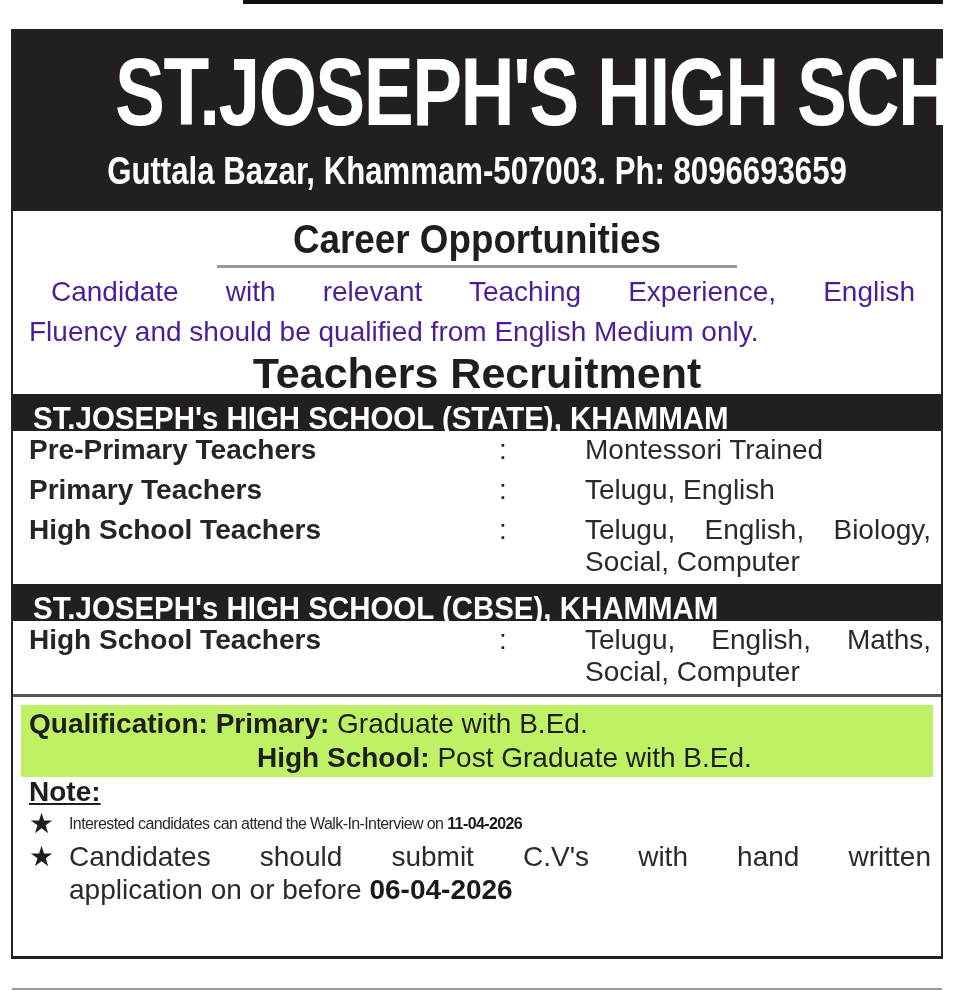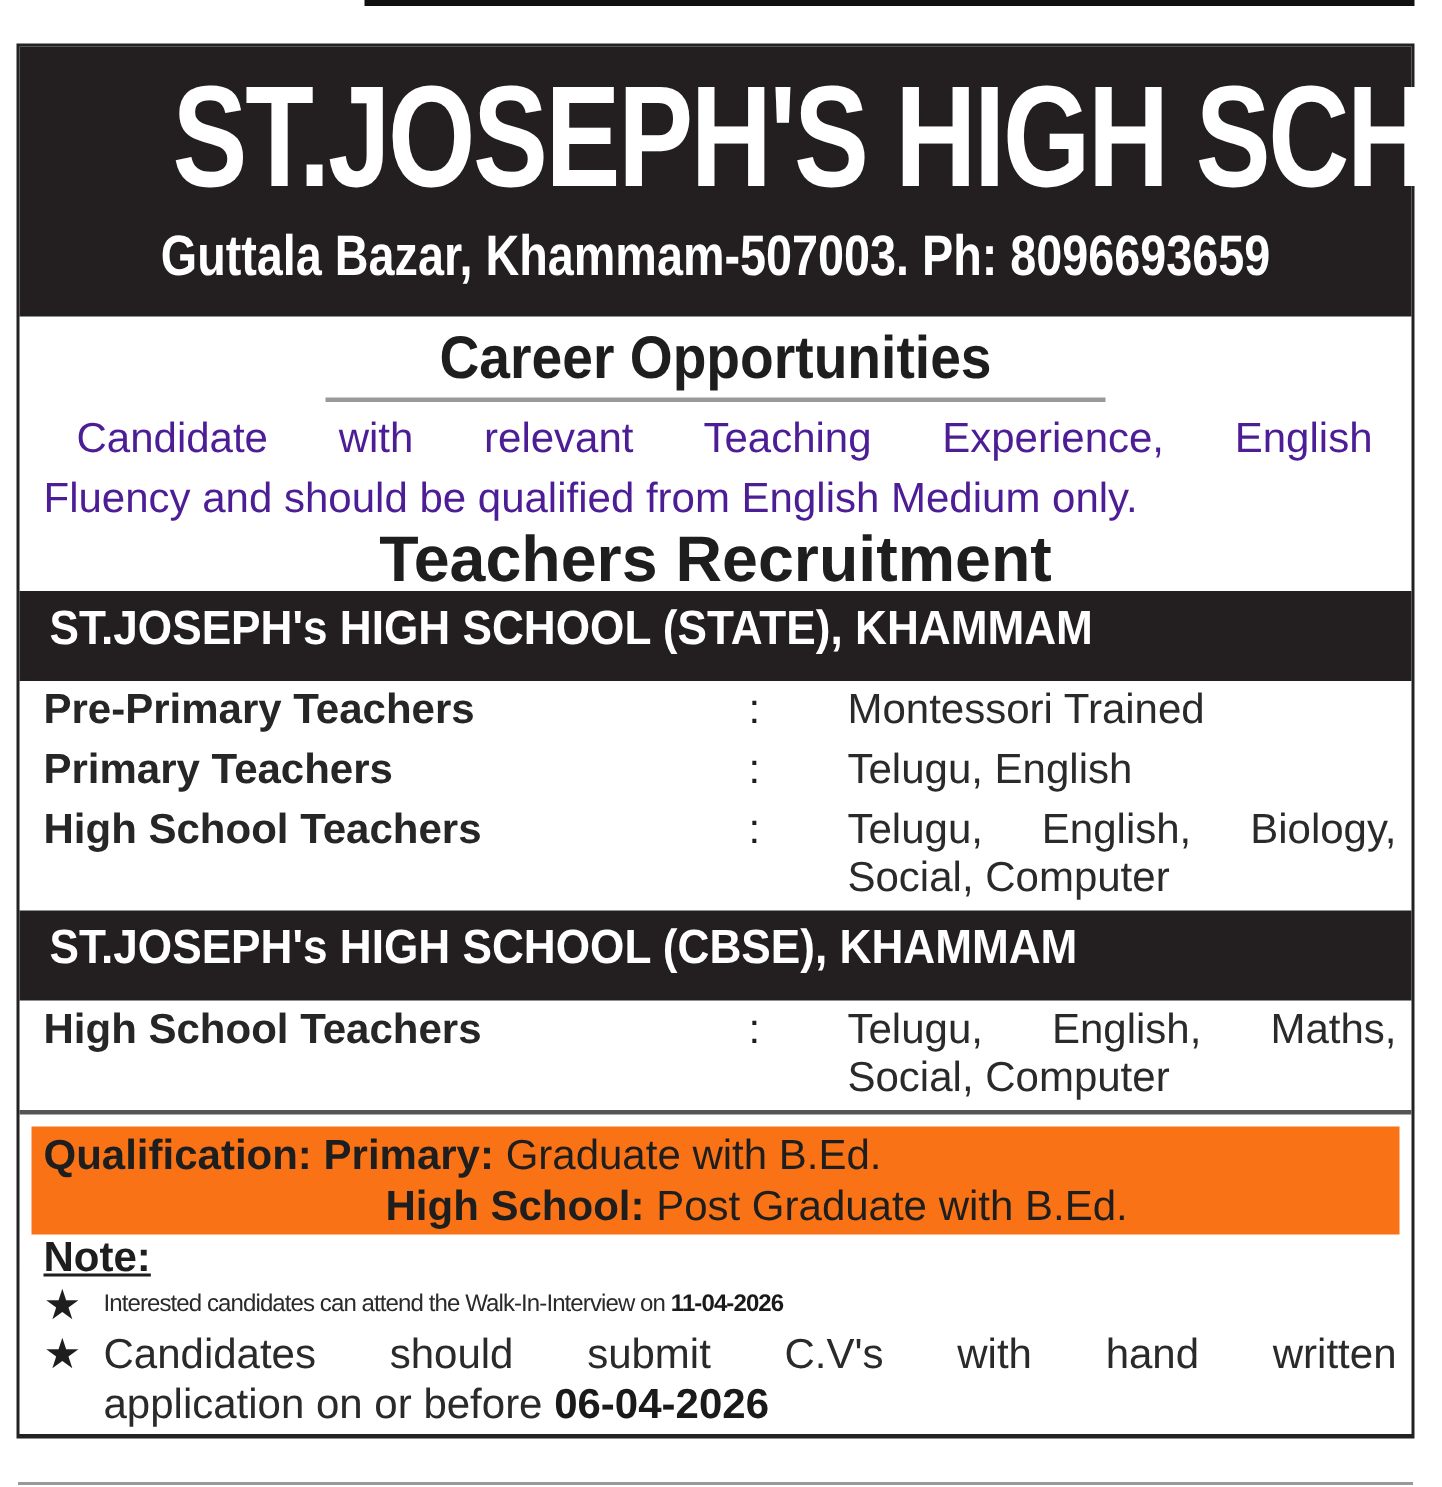--- a/index.html
+++ b/index.html
@@ -20,35 +20,35 @@
                  line-height: 44px; transform: scaleX(0.82); transform-origin: center; white-space: nowrap; }
 
     .career-title { text-align: center; font-weight: 700; font-size: 40px; line-height: 48px; margin-top: 4px;
                     transform: scaleX(0.92); }
     .career-rule { width: 520px; height: 3px; background: #999; margin: 2px auto 0; }
     .intro { font-size: 28px; line-height: 40px; padding: 4px 26px 0 16px; color: #4c1d95;
              text-align: justify; text-align-last: left; }
     .intro .l1 { display: block; text-align: justify; text-align-last: justify; padding-left: 22px; }
     .recruit-title { text-align: center; font-weight: 700; font-size: 43px; line-height: 42px; margin-top: 0; }
 
-    .section-bar { background: #231f20; color: #fff; font-weight: 700; font-size: 32px; height: 60px;
+    .section-bar { background: #231f20; color: #fff; font-weight: 700; font-size: 32px; height: 37px;
                    line-height: 48px; padding-left: 20px; white-space: nowrap; }
     .section-bar span { display: inline-block; transform: scaleX(0.92); transform-origin: left; }
 
     .rows { padding: 3px 10px 6px 16px; }
     .row { display: flex; font-size: 28px; line-height: 32px; margin-bottom: 8px; }
     .row .post { width: 470px; font-weight: 700; color: #262626; }
     .row .colon { width: 66px; }
-    .row .subjects { flex: 1; color: #2a2a2a; text-align: justify; text-align-last: left; }
+    .row .subjects { flex: 1; color: #2a2a2a; text-align: justify; text-align-last: left; margin-left: 20px; }
     .row .subjects .sl { display: block; text-align: justify; text-align-last: justify; }
     .row .subjects .sl.last { text-align-last: left; }
 
     .divider { height: 3px; background: #555; }
 
-    .qual { background: #f97316; margin: 8px 8px 0 8px; padding: 2px 8px 2px 8px; font-size: 28px; line-height: 34px; }
+    .qual { background: #bef264; margin: 8px 8px 0 8px; padding: 2px 8px 2px 8px; font-size: 28px; line-height: 34px; }
     .qual .b { font-weight: 700; }
     .qual .line2 { padding-left: 228px; }
 
     .note { padding: 0 10px 0 16px; }
     .note-title { font-weight: 700; font-size: 28px; line-height: 30px; text-decoration: underline; }
     .note-item { display: flex; font-size: 28px; line-height: 33px; }
     .note-item .star { width: 40px; font-size: 28px; }
     .note-item .txt { flex: 1; color: #2a2a2a; }
     .note-item .txt.cond { font-size: 16px; letter-spacing: -0.6px; }
     .note-item .txt .b { font-weight: 700; color: #1a1a1a; }

